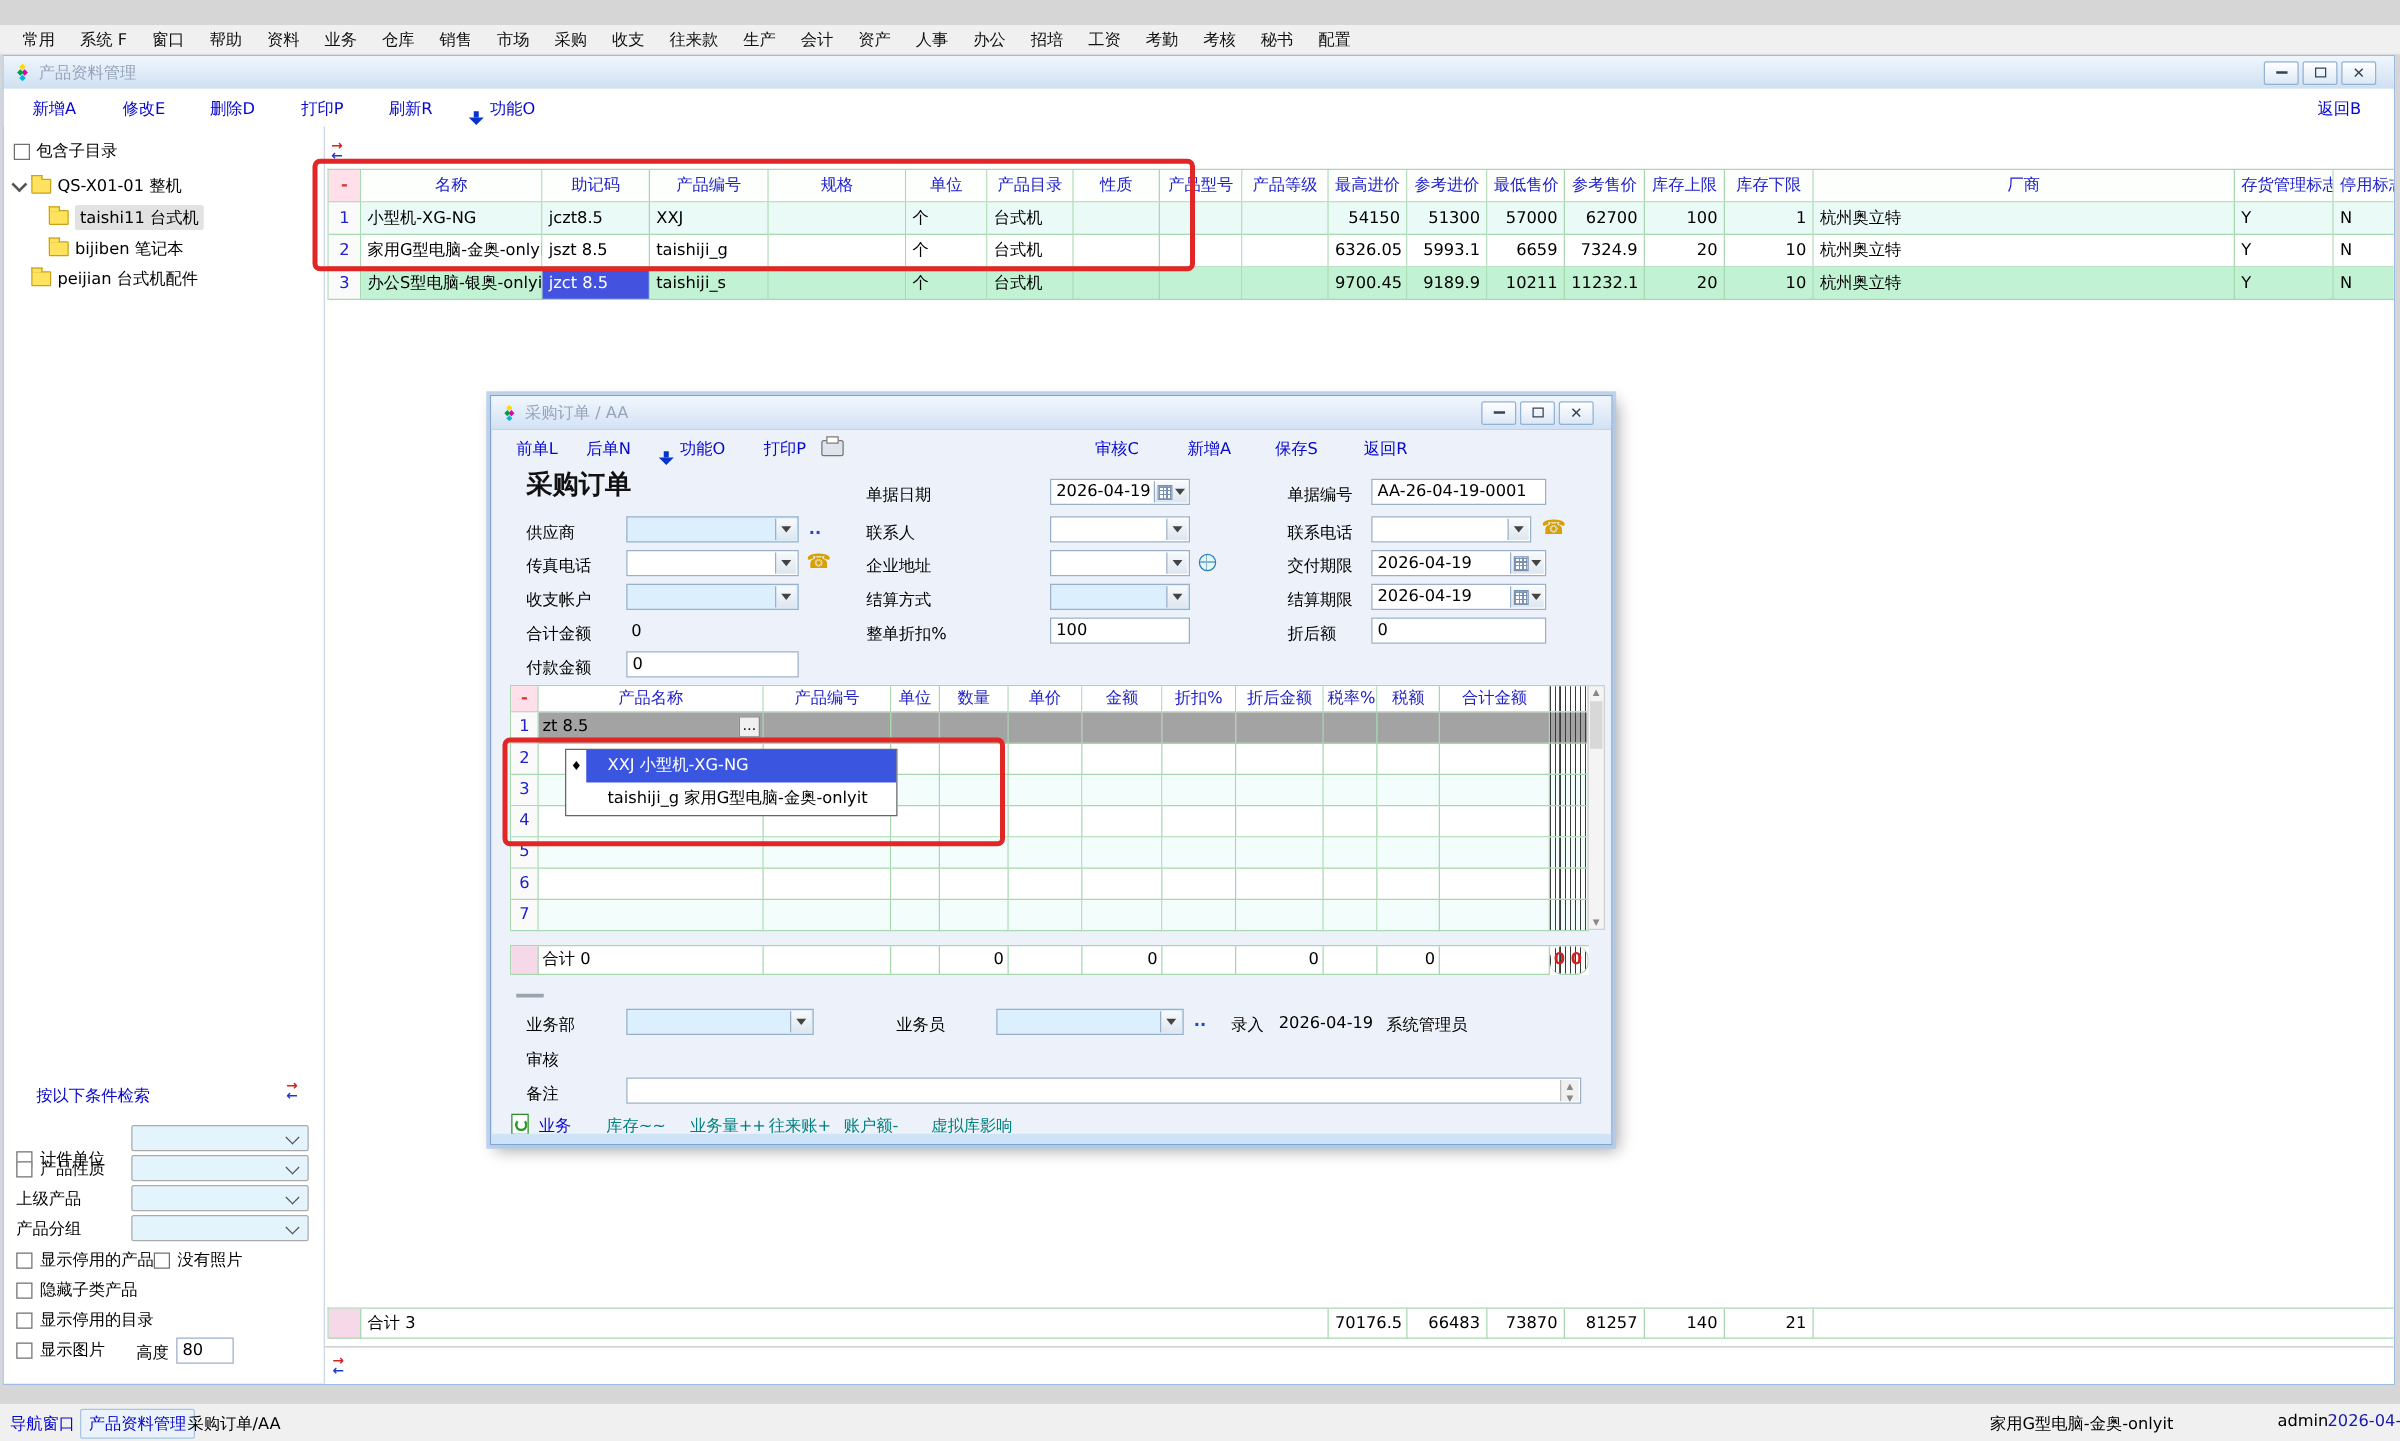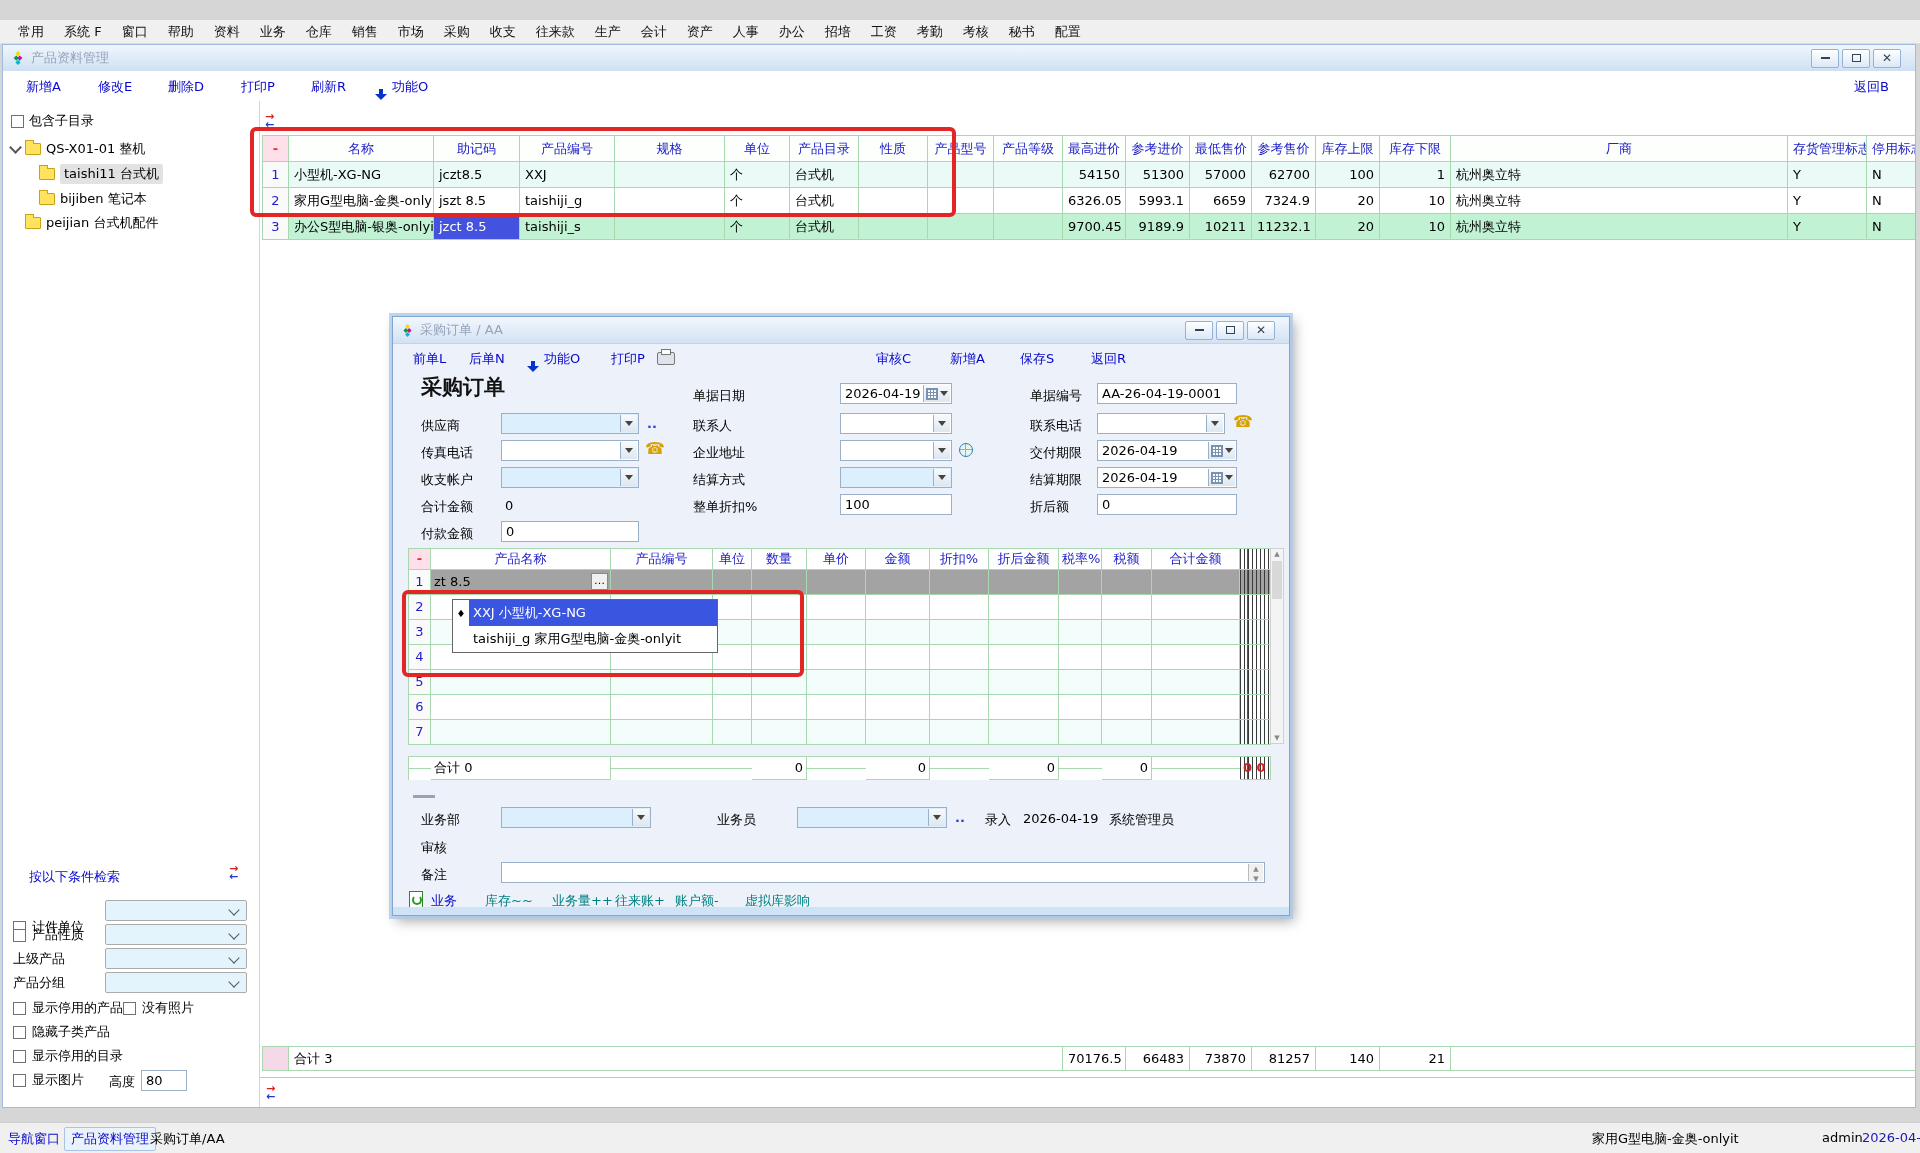--- a/index.html
+++ b/index.html
@@ -97,28 +97,28 @@
   .dh.first{background:#ffdfe9;color:#e03030;font-weight:bold;}
   .cyan{background:#a3a3a3;}
   .pale{background:#f3fdfb;}
   .drownum{text-align:center;color:#2121c8;background:#fafafa;}
   .stz{background-image:linear-gradient(90deg,transparent 0 7px,#d02020 7px 8px,transparent 8px),repeating-linear-gradient(90deg,#3a3a3a 0 1px,transparent 1px 4px);}
   .dw0{width:22px}.dw1{width:180px}.dw2{width:102px}.dw3{width:39px}.dw4{width:55px}.dw5{width:59px}.dw6{width:64px}.dw7{width:59px}.dw8{width:70px}.dw9{width:43px}.dw10{width:50px}.dw11{width:88px}.dw12{width:31px}
   .ellipsis-btn{position:absolute;right:2px;top:3px;width:17px;height:17px;background:#f0f0f0;border:1px solid #888;font-size:11px;line-height:14px;text-align:center;box-sizing:border-box;}
   .dropdown{position:absolute;left:59px;top:282px;width:264px;background:#fff;border:1px solid #666;z-index:6;}
   .dd-item{display:flex;height:26px;align-items:center;}
   .dd-diamond{width:16px;text-align:center;font-size:10px;flex:none;}
-  .dd-text{flex:1;padding:0 4px;line-height:26px;white-space:nowrap;overflow:hidden;}
+  .dd-text{flex:1;padding:0 17px;line-height:26px;white-space:nowrap;overflow:hidden;}
   .dd-item.sel .dd-text{background:#3a55e0;color:#fff;}
   .vscroll{position:absolute;left:877px;top:231px;width:14px;height:196px;background:#f4f4f4;border:1px solid #d0d0d0;box-sizing:border-box;}
   .vthumb{position:absolute;left:1px;right:1px;top:12px;height:38px;background:#d8d8d8;}
   .sarr{position:absolute;left:0;right:0;text-align:center;font-size:7px;color:#888;}
-  .dsum{position:absolute;left:15px;top:439px;display:flex;height:23px;border-top:1px solid #a8d8b0;border-left:1px solid #a8d8b0;background:#fff;align-items:center;}
+  .dsum{position:absolute;left:15px;top:439px;display:flex;height:23px;border-top:1px solid #a8d8b0;border-left:1px solid #a8d8b0;background:#fff;}
   .dsum .dc{line-height:22px;}
-  .redtxt{color:#d02020;font-weight:bold;}
+  .redtxt{color:#d02020;font-weight:bold;border-radius:10px;}
   .divdash{position:absolute;left:20px;top:478px;width:22px;height:3px;background:#9aa4ae;}
   .flink{position:absolute;color:#008080;white-space:nowrap;}
   .flink.blue{color:#0707cc;}
   .dlg-strip{position:absolute;left:0;right:0;bottom:0;height:8px;background:#cfe3f6;}
   
   .statusbar{position:absolute;left:0;top:1122px;width:1920px;height:31px;background:#f0f0f0;border-top:1px solid #cfcfcf;}
   .sb-item{position:absolute;top:7px;white-space:nowrap;}
   .sb-link{color:#0707cc;}
   .sb-active-box{top:4px;color:#0707cc;background:#eaf2fc;border:1px solid #a8c4e0;padding:2px 6px;border-radius:2px;}
   .sb-magenta{color:#000000;}

